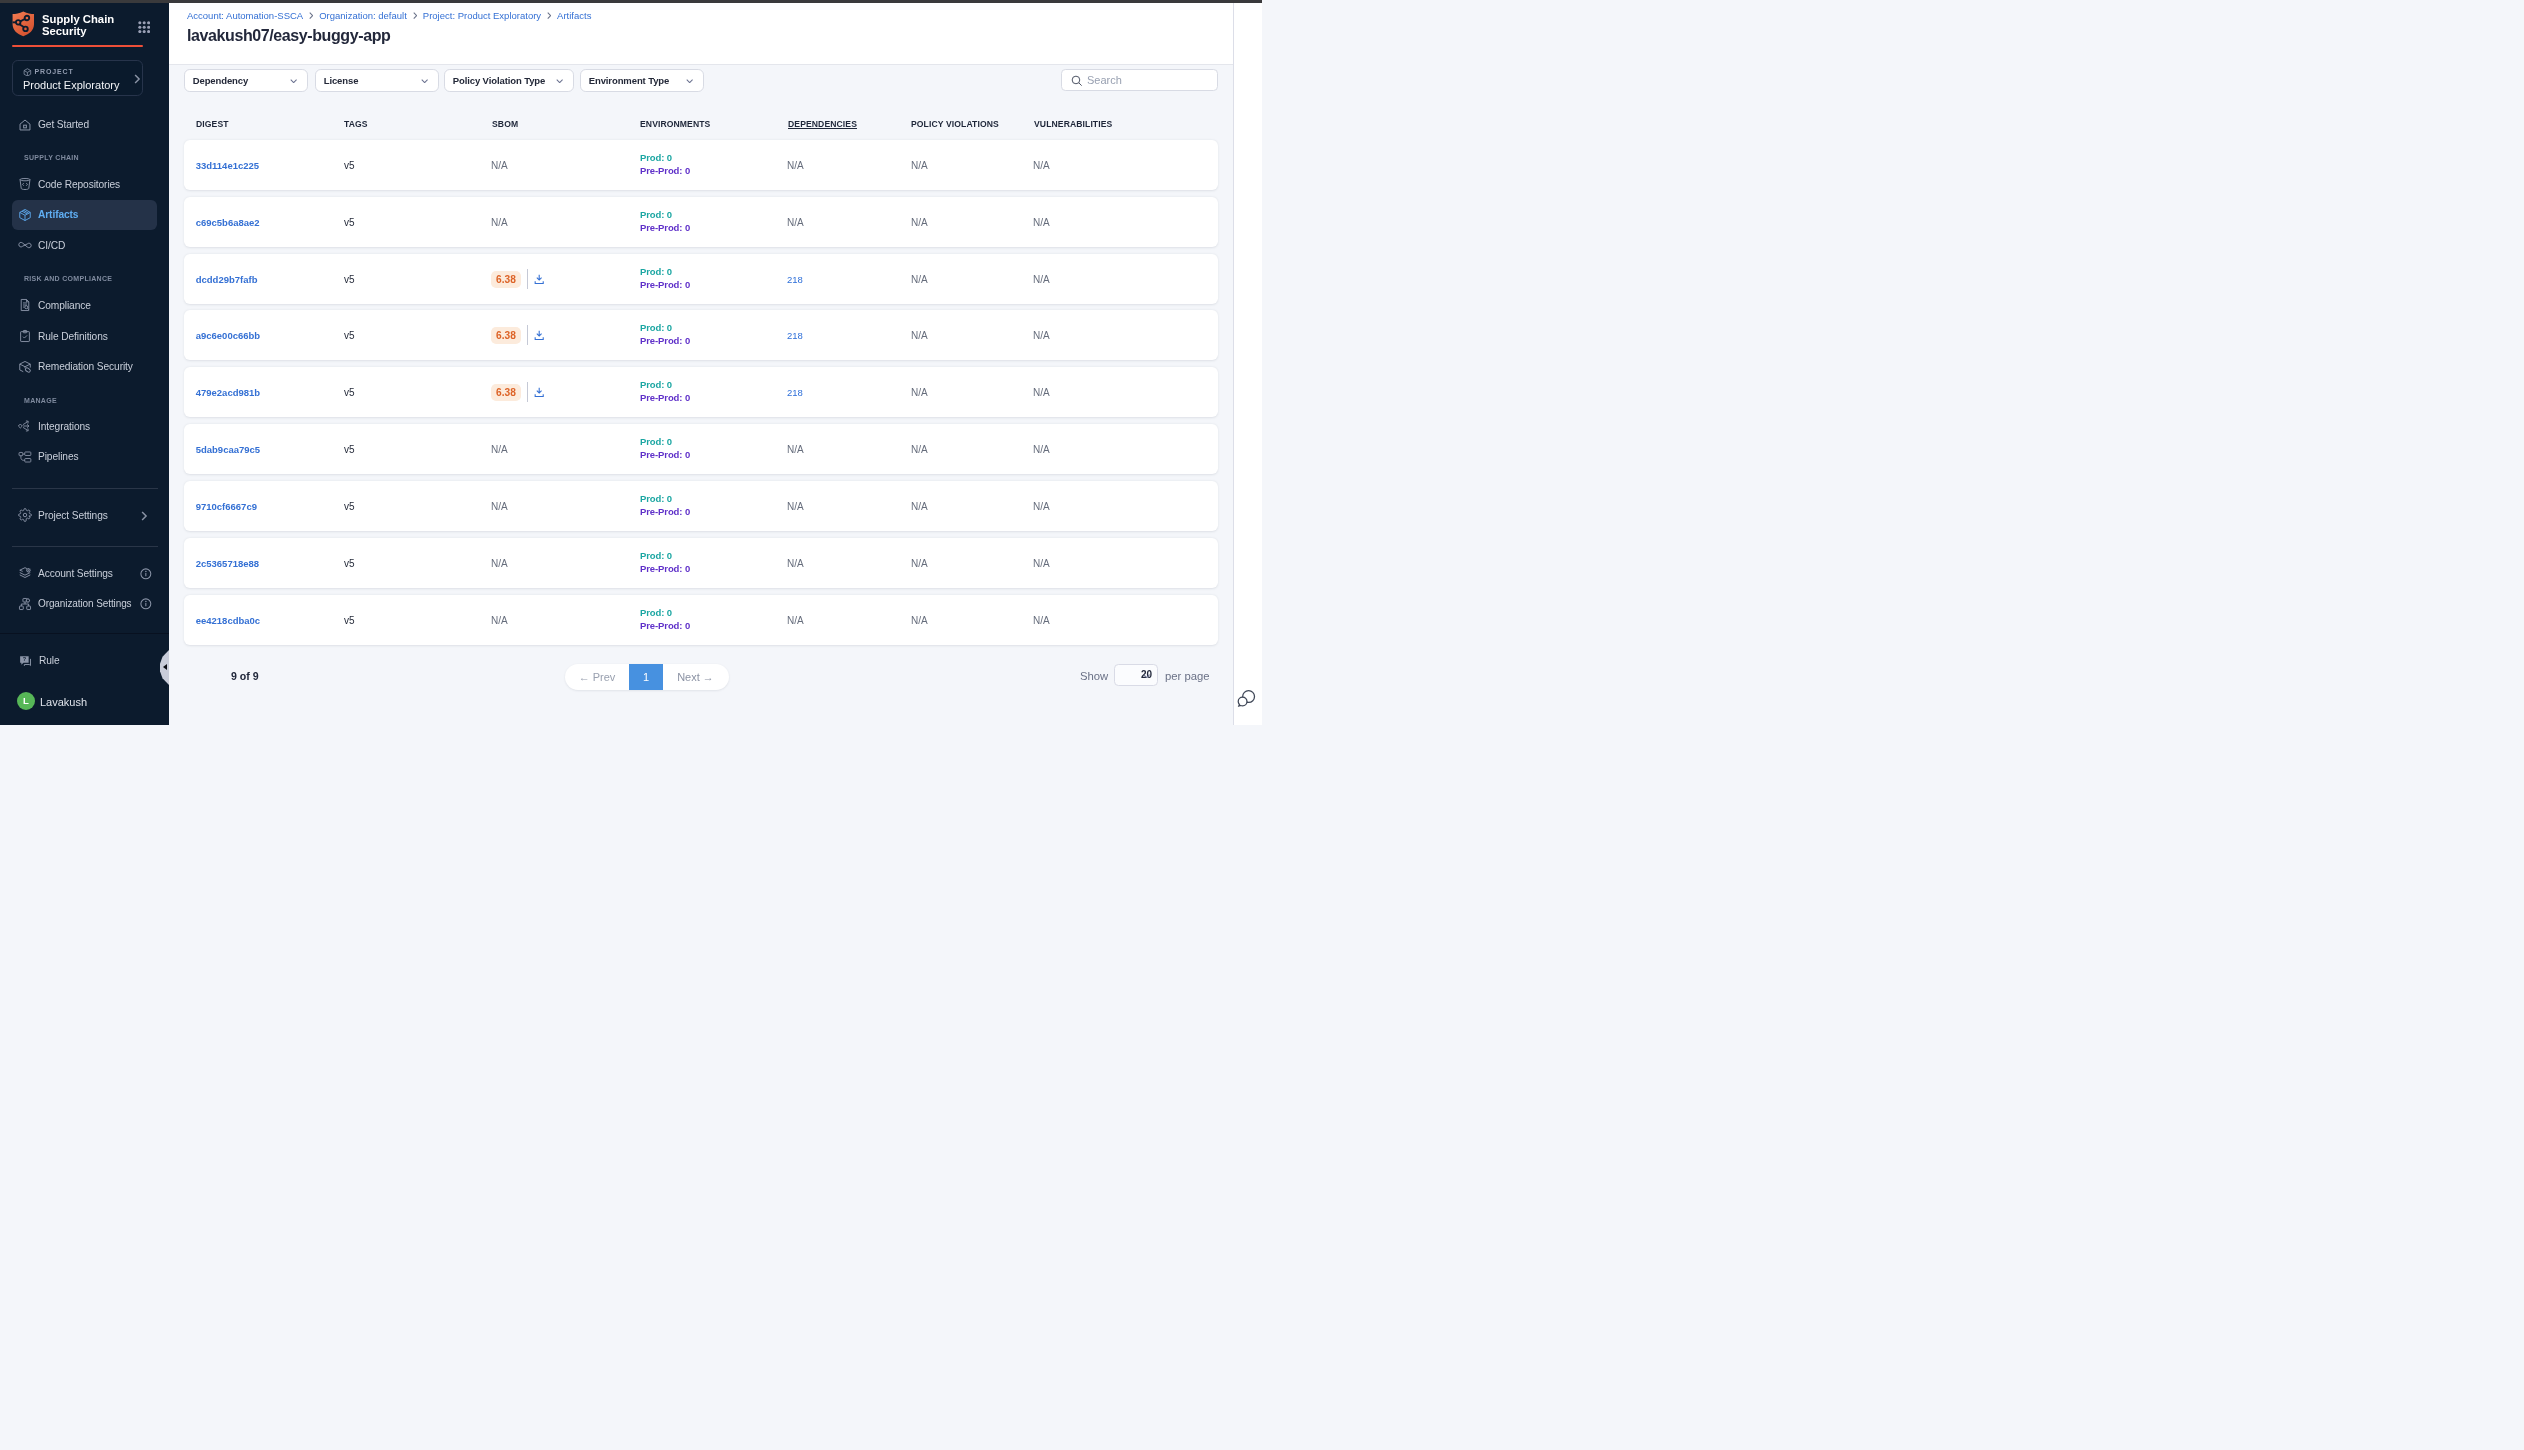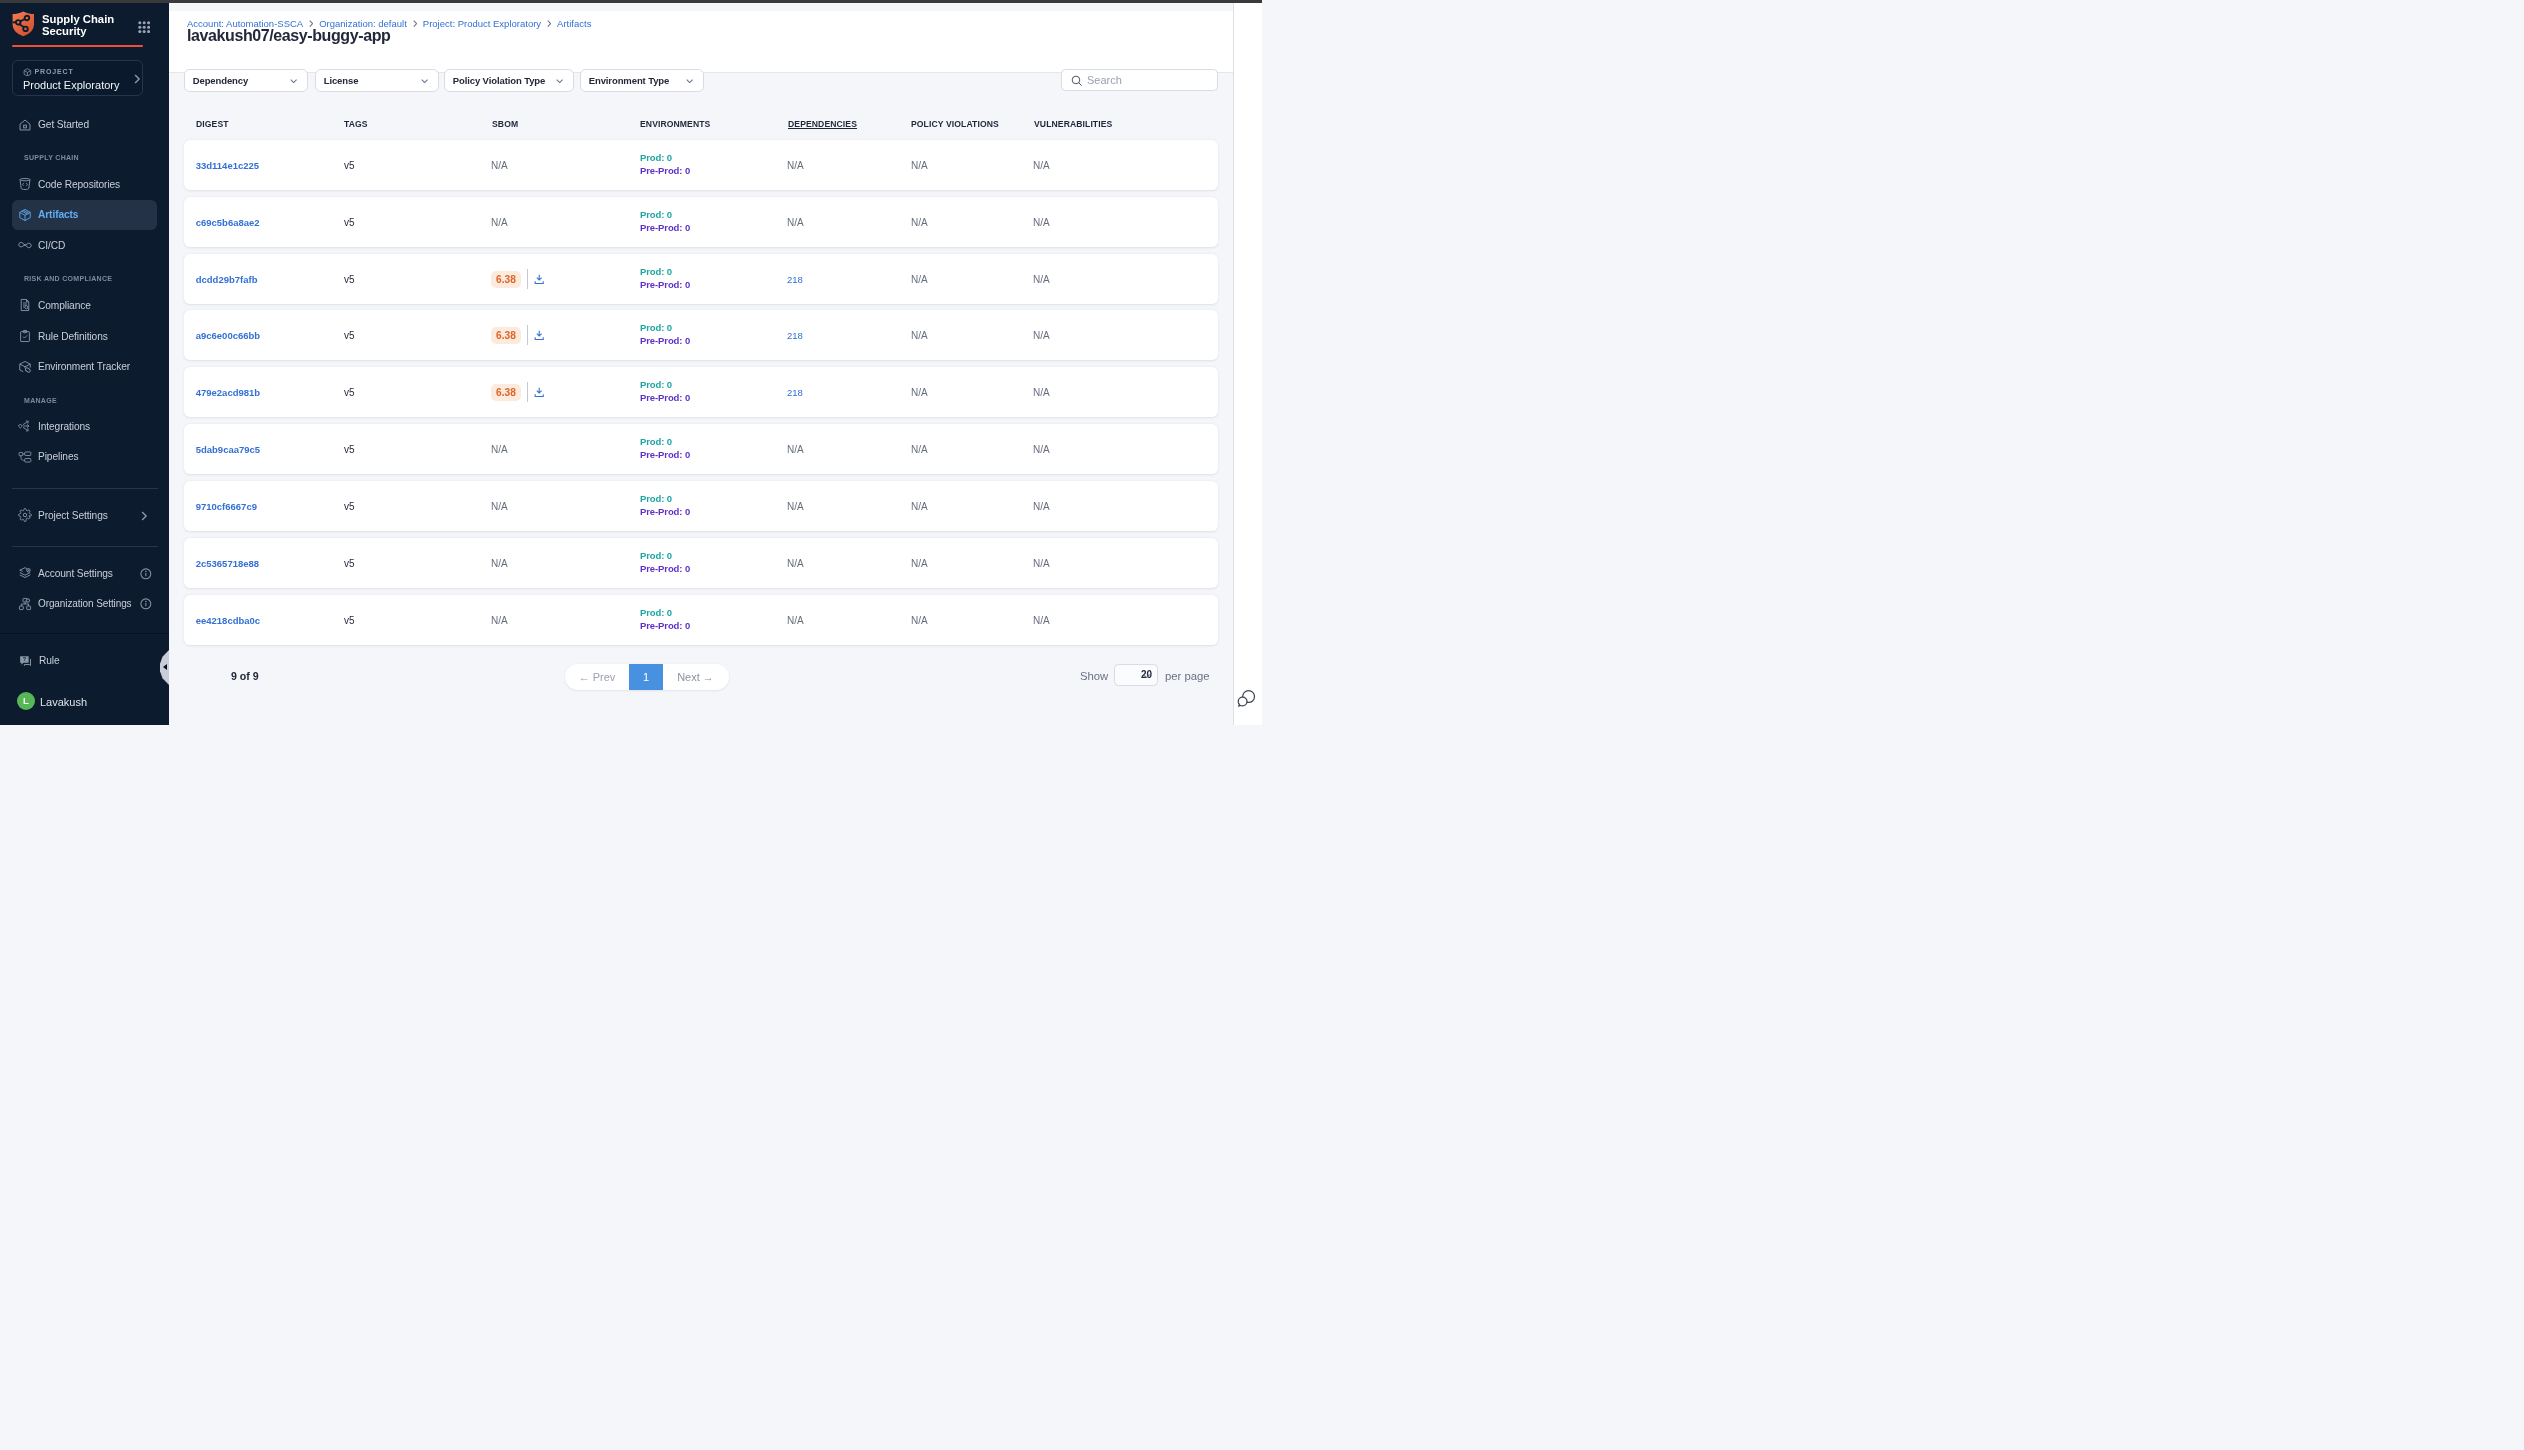--- a/index.html
+++ b/index.html
@@ -13,21 +13,21 @@
   
   #gutter { left:1233px; top:2.9px; width:29px; height:723px; background:#ffffff; border-left:0.7px solid #dcdee8; }
 
   
   #sidebar { left:0; top:0; width:169px; height:725px; background:#0c1b2d; overflow:hidden; }
   .sb-label { color:#7f8a9e; font-size:7px; font-weight:700; letter-spacing:0.3px; }
   .nav-ic { left:17.5px; width:14px; height:14px; color:#8b95a8; }
   .nav-tx { left:38px; font-size:10.2px; color:#c9cfda; white-space:nowrap; letter-spacing:-0.1px; }
 
   
-  #header { left:169px; top:2.9px; width:1064px; height:62px; background:#fff; border-bottom:0.7px solid #e4e6ec;margin-top:8px; }
+  #header { left:169px; top:2.9px; width:1064px; height:62px; background:#fff; border-bottom:0.7px solid #e4e6ec; }
   .crumb { font-size:9.5px; color:#3470d4; white-space:nowrap; }
   #title { left:187px; top:27px; font-size:16px; letter-spacing:-0.4px; font-weight:700; color:#23283b; }
 
   .filterbtn { top:69px; height:22.6px; background:#fff; border:0.7px solid #d8dbe4; border-radius:5.8px;
                font-size:9.5px; font-weight:600; color:#232838; line-height:21px; padding-left:7.7px; letter-spacing:-0.1px; }
   .filterbtn svg { position:absolute; right:9.5px; top:8.8px; color:#6b7290; }
 
   #search { left:1061px; top:69px; width:157px; height:22px; background:#fff; border:0.7px solid #d8dbe4; border-radius:4.4px; }
   #search span { position:absolute; left:25px; top:4.4px; font-size:11px; color:#98a0b1; }
 
@@ -157,21 +157,21 @@
       <path d="M8.7 13.2 L11 15.5 L15.5 11"></path>
     </svg>
     <div class="abs nav-tx" style="top:331px;">Rule Definitions</div>
 
     <svg class="abs nav-ic" style="top:360px;" viewBox="0 0 24 24" fill="none" stroke="currentColor" stroke-width="1.6">
       <path d="M12 2.5 L21 7 L21 13 M12 2.5 L3 7 L3 17 L9 20"></path>
       <path d="M3 7 L12 11.5 L21 7"></path>
       <path d="M12 11.5 L12 14"></path>
       <rect x="12.5" y="14.5" width="9" height="5.5" rx="2.7" transform="rotate(35 17 17)"></rect>
     </svg>
-    <div class="abs nav-tx" style="top:361px;">Environment Tracker</div>
+    <div class="abs nav-tx" style="top:361px;">Remediation Security</div>
 
     <div class="abs sb-label" style="left:24px; top:397px;">MANAGE</div>
 
     <svg class="abs nav-ic" style="top:419px;" viewBox="0 0 24 24" fill="none" stroke="currentColor" stroke-width="1.5">
       <rect x="1.6" y="9.6" width="4.8" height="4.8" transform="rotate(45 4 12)"></rect>
       <path d="M8.5 9.7 L16.5 4.6 M16.9 7.9 L17.6 3.9 L13.6 3.3"></path>
       <path d="M9 12 L18.5 12 M15.5 9.2 L18.9 12 L15.5 14.8"></path>
       <path d="M8.5 14.3 L16.5 19.4 M13.6 20.7 L17.6 20.1 L16.9 16.1"></path>
     </svg>
     <div class="abs nav-tx" style="top:421px;">Integrations</div>

